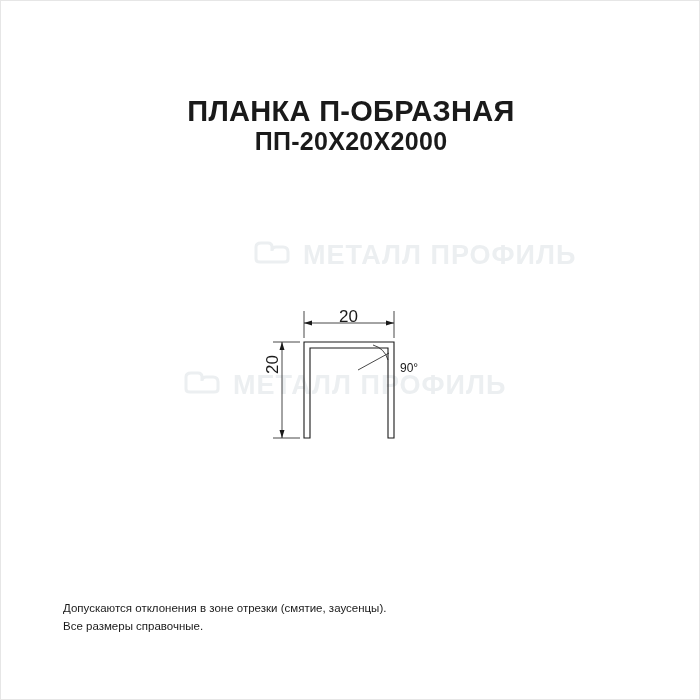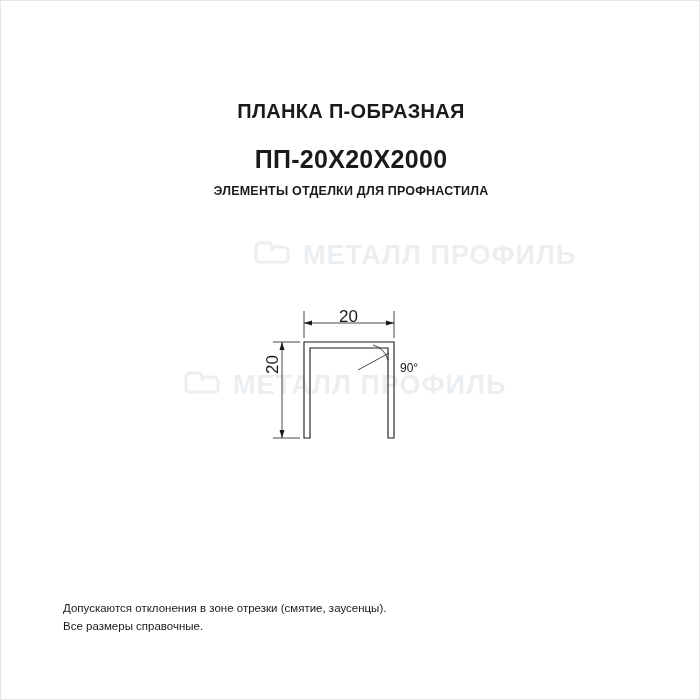--- a/index.html
+++ b/index.html
@@ -28,31 +28,31 @@
 
   
   .header {
     position: absolute;
     left: 0;
     top: 95px;
     width: 700px;
     text-align: center;
   }
   .title-line1 {
-    font-size: 20px;
+    font-size: 29px;
     font-weight: bold;
     letter-spacing: 0.3px;
     line-height: 30px;
   }
   .title-line2 {
     font-size: 25px;
     font-weight: bold;
     letter-spacing: 0.3px;
     line-height: 30px;
-    margin-top: 18px;
+    margin-top: 0;
   }
   .subtitle {
     font-size: 12.5px;
     font-weight: bold;
     margin-top: 10px;
     letter-spacing: 0.2px;
     color: #1a1a1a;
   }
 
   
@@ -122,21 +122,20 @@
   .footer div { white-space: nowrap; }
 </style>
 </head>
 <body>
 
 <div class="page">
 
   <div class="header">
     <div class="title-line1">ПЛАНКА П-ОБРАЗНАЯ</div>
     <div class="title-line2">ПП-20Х20Х2000</div>
-    <div class="subtitle">ЭЛЕМЕНТЫ ОТДЕЛКИ ДЛЯ ПРОФНАСТИЛА</div>
   </div>
 
   <div class="wm wm1">
     <span class="wm-logo">
       <svg width="42" height="26" viewBox="0 0 42 26" aria-hidden="true">
         <path d="M3 20 L3 8 Q3 4 8 4 L15 4 Q19 4 19 8 L19 12 Q19 8 23 8 L30 8 Q35 8 35 13 L35 20 Q35 23 31 23 L7 23 Q3 23 3 20 Z" fill="none" stroke="#eceff1" stroke-width="3"></path>
       </svg>
     </span><span class="wm-text">МЕТАЛЛ ПРОФИЛЬ</span>
   </div>
 

